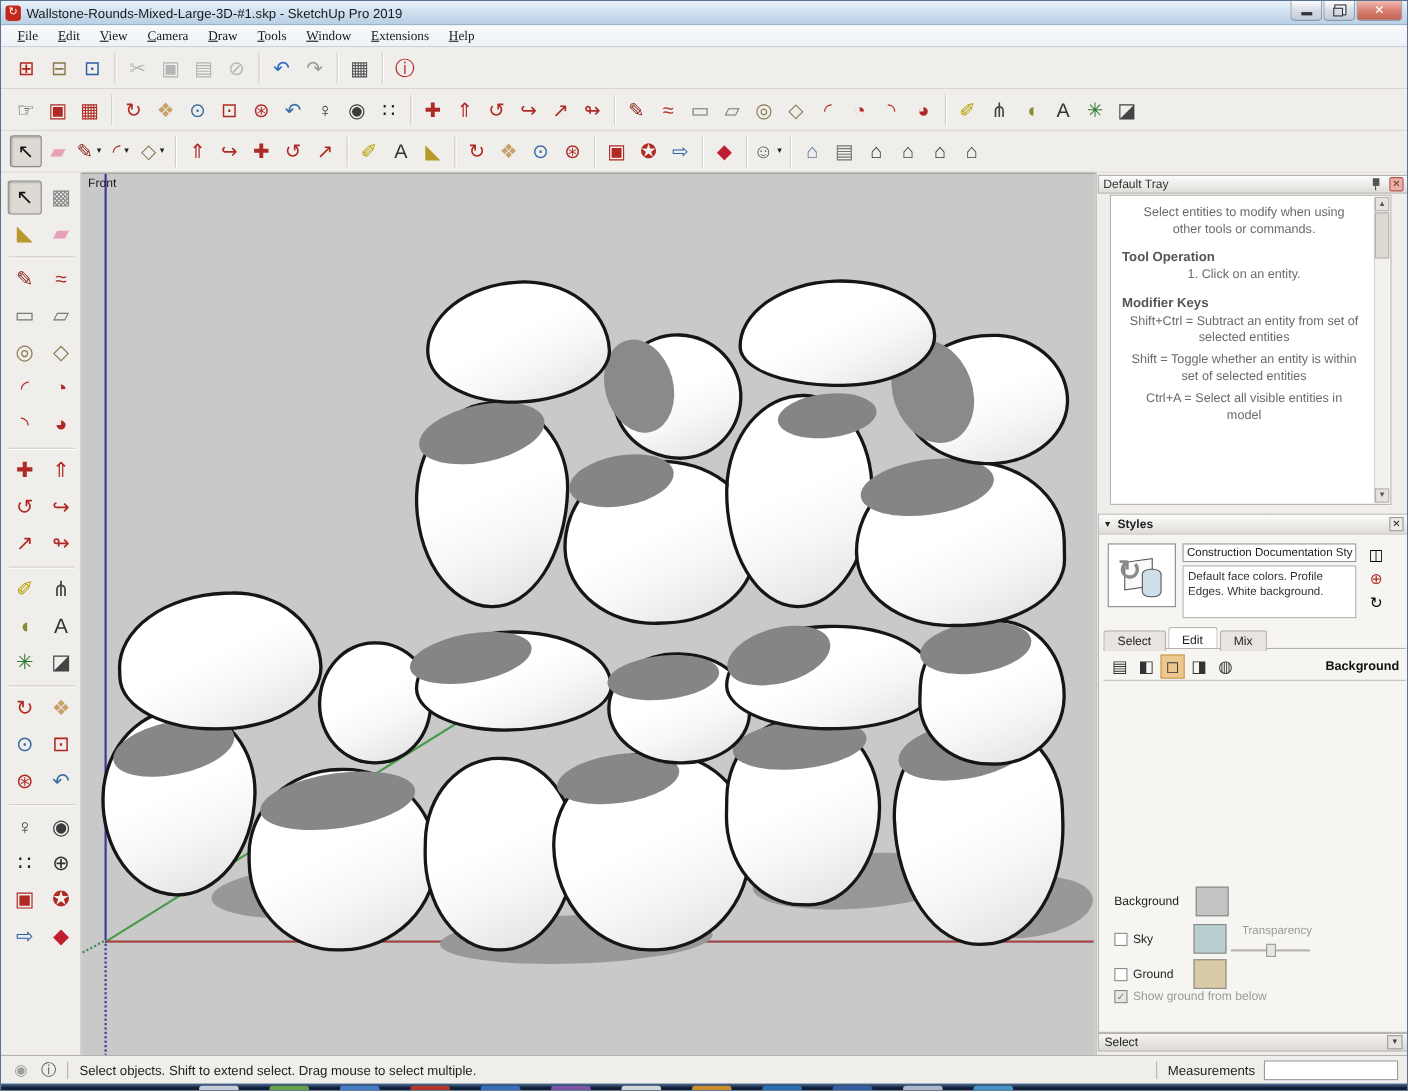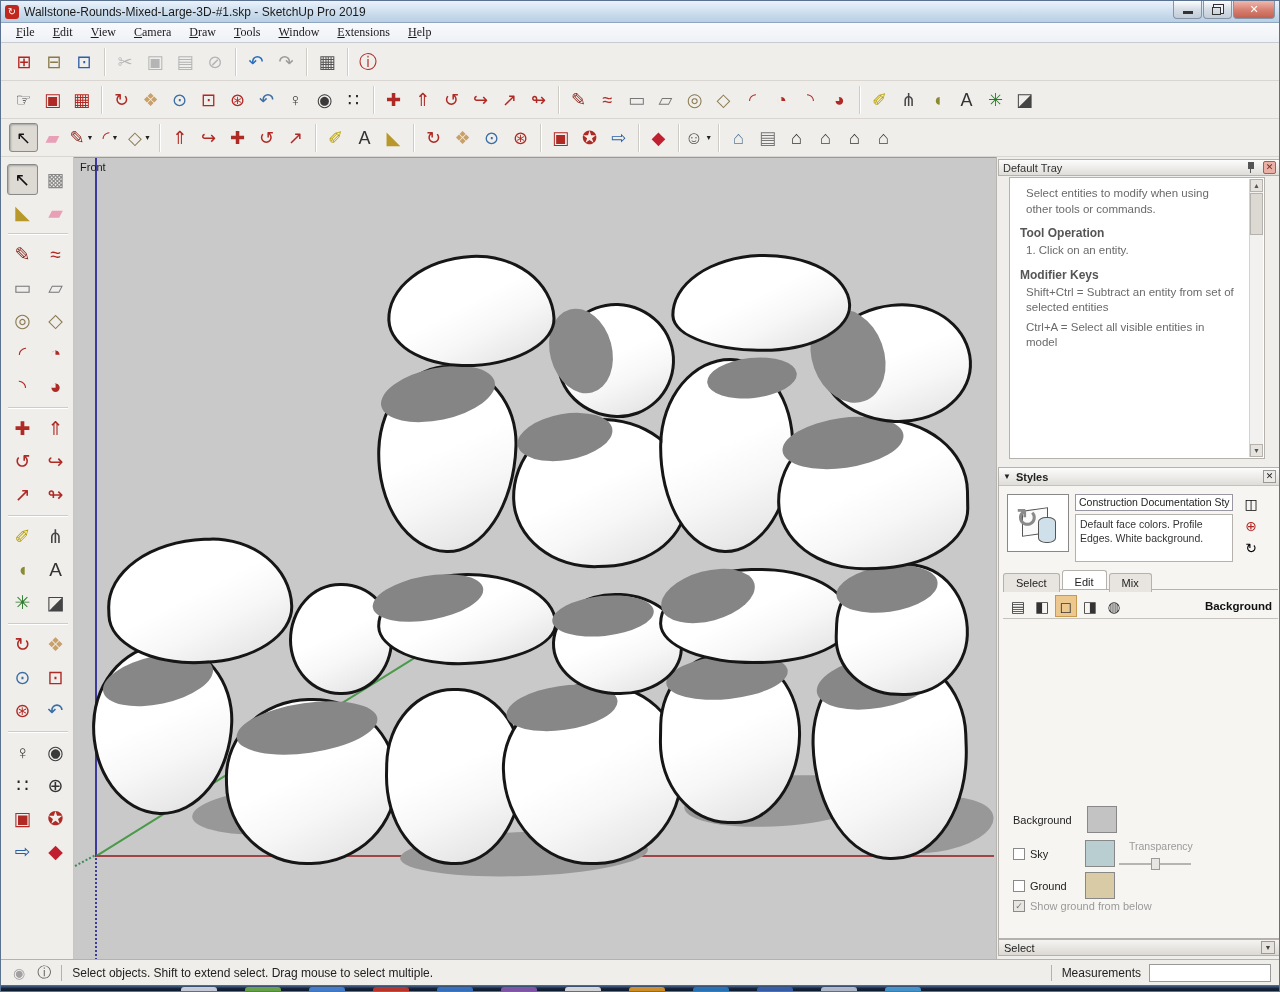--- a/index.html
+++ b/index.html
@@ -71,21 +71,21 @@
   #tray-title { flex:1; }
   #pin-icon { width:8px; height:11px; position:relative; margin-right:8px; }
   #pin-icon::before { content:""; position:absolute; left:1px; top:0; width:6px; height:7px; background:#555; }
   #pin-icon::after { content:""; position:absolute; left:3px; top:7px; width:1px; height:4px; background:#555; }
   #tray-close { width:13px; height:13px; border:1px solid #b05a50; background:#e8b0a6; color:#7a2a20;
     font-size:9px; line-height:11px; text-align:center; border-radius:2px; }
 
   #instructor { position:absolute; left:12px; top:20px; width:256px; height:282px; background:#fff; border:1px solid #b5b2ad;
     font-size:11.5px; color:#6a6a6a; }
   #instructor-body { position:absolute; left:16px; top:8px; width:210px; line-height:1.35; }
-  #instructor-body p { margin-bottom:4px; }
+  #instructor-body p { margin-bottom:4px;text-align:center; }
   #instructor-body h4 { color:#555; font-size:12px; margin:8px 0 2px -6px; }
   #learn-more { font-weight:bold; color:#4a4a4a; font-size:12.5px; margin-top:12px; margin-left:-6px; line-height:1.25; }
   .vscroll { position:absolute; right:1px; top:1px; width:14px; height:calc(100% - 2px); background:#f2f1ef; border-left:1px solid #d5d2cd; }
   .vscroll .up, .vscroll .dn { position:absolute; left:0; width:13px; height:13px; background:#e6e3de; border:1px solid #b5b2ad;
     font-size:7px; color:#555; text-align:center; line-height:12px; }
   .vscroll .up { top:0; } .vscroll .dn { bottom:0; }
   .vscroll .thumb { position:absolute; left:0; top:14px; width:13px; height:42px; background:#dcd9d3; border:1px solid #b5b2ad; }
 
   #styles-panel { position:absolute; left:1px; top:310px; width:283px; height:472px; background:#f6f5f2; border:1px solid #b5b2ad; }
   #styles-header { height:18px; background:linear-gradient(#fcfcfc,#dfddd8); border-bottom:1px solid #c5c2bd;
@@ -604,20 +604,21 @@
     <div id="instructor">
       <div id="instructor-body">
         <p>Select entities to modify when using other tools or commands.</p>
         <h4>Tool Operation</h4>
         <div id="tool-operation-steps">
             <p>1. Click on an entity.</p>
           </div>
         <h4>Modifier Keys</h4>
         <div id="modifier-keys-list">
             <p>Shift+Ctrl = Subtract an entity from set of selected entities</p>
+            <p>Shift = Toggle whether an entity is within set of selected entities</p>
             <p>Ctrl+A = Select all visible entities in model</p>
           </div>
       </div>
       <div class="vscroll">
         <div class="up">▲</div>
         <div class="thumb"></div>
         <div class="dn">▼</div>
       </div>
     </div>
 

